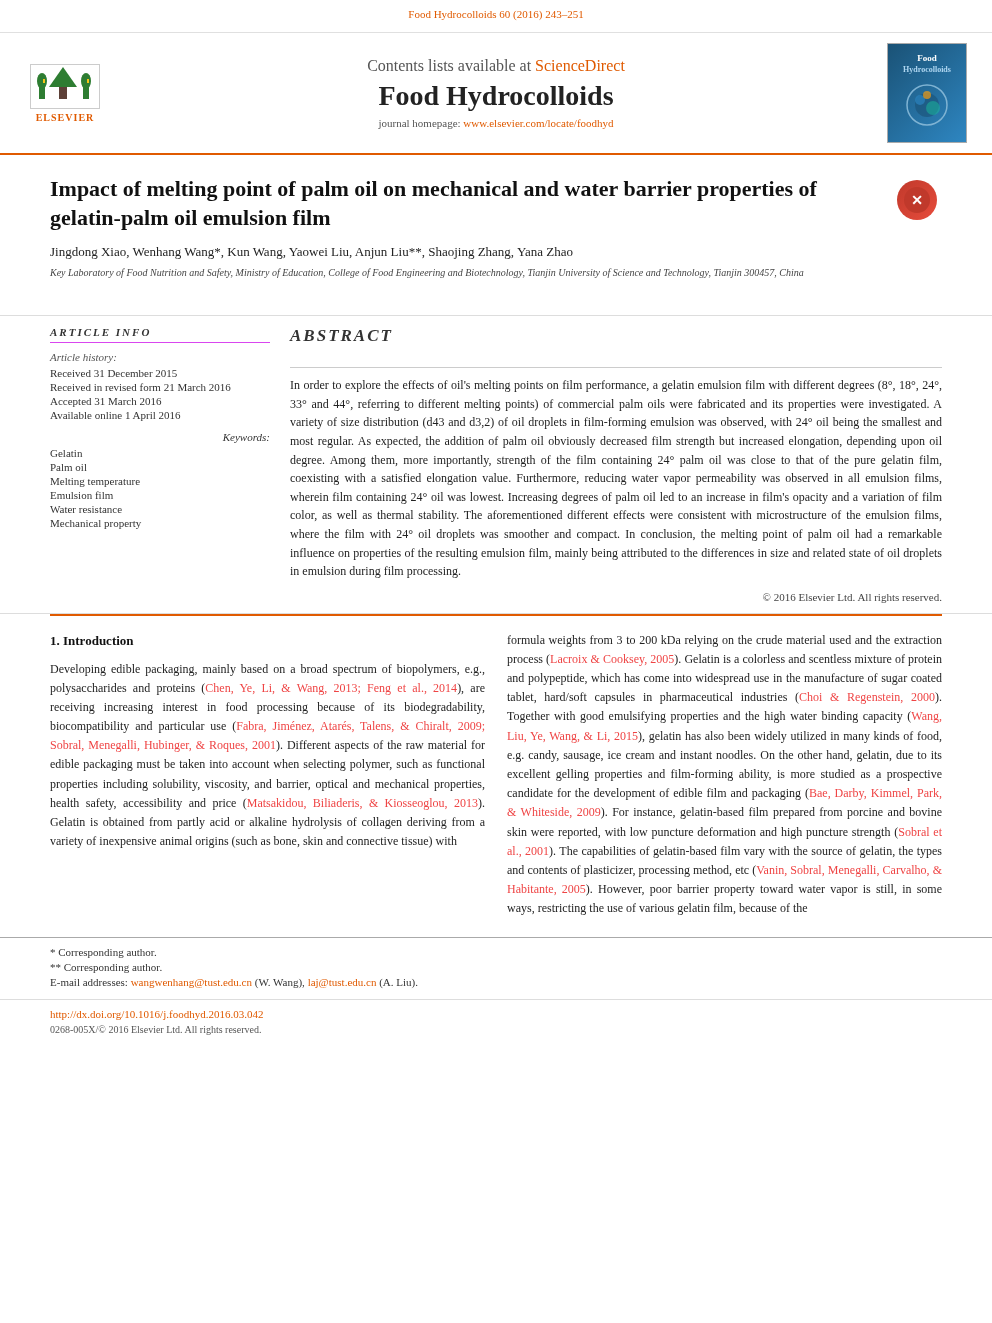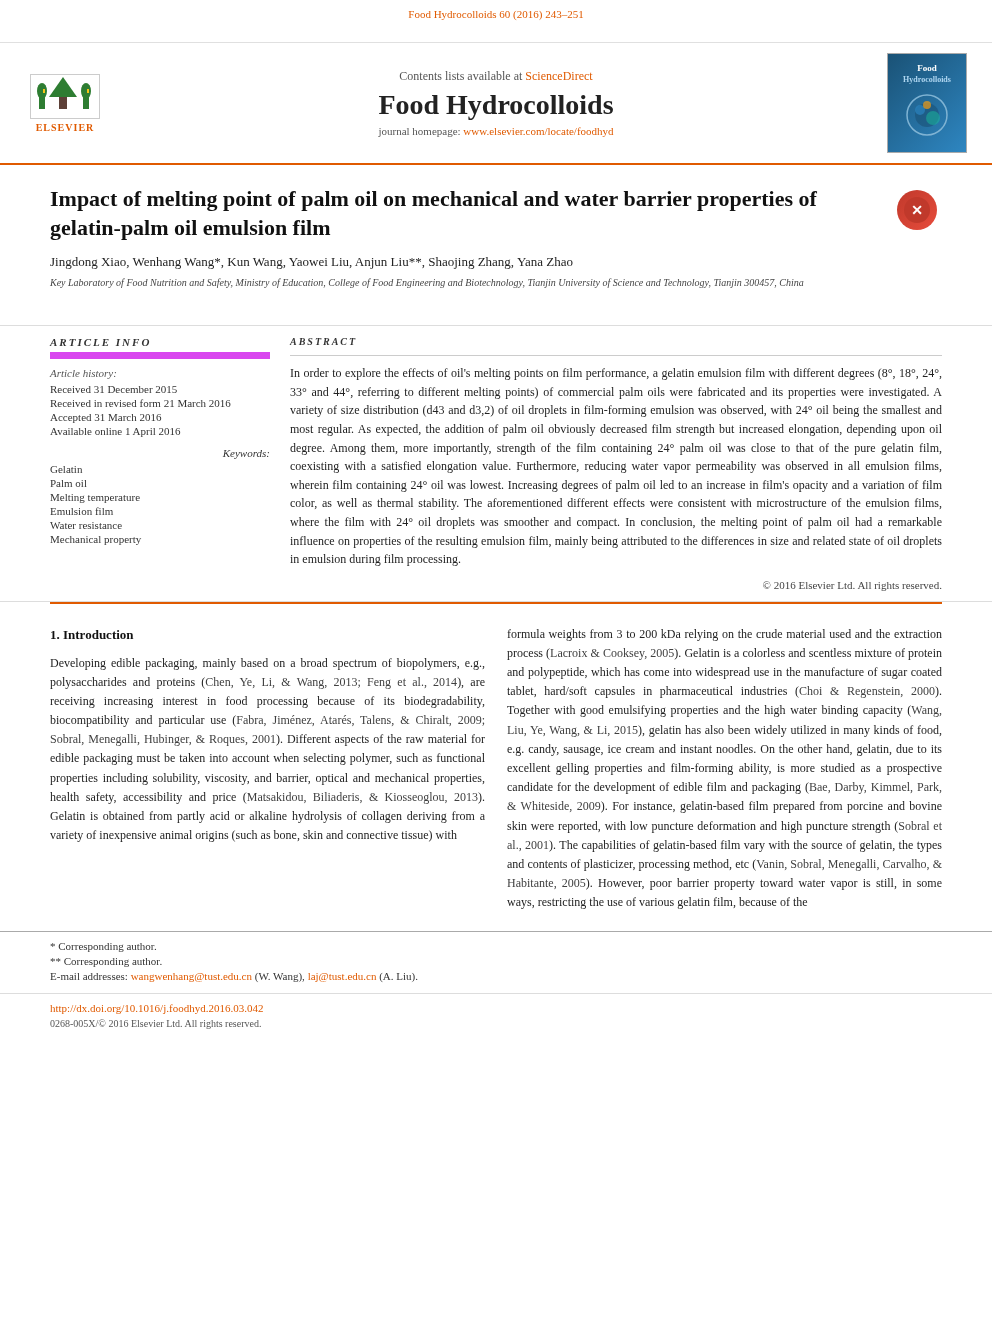--- a/index.html
+++ b/index.html
@@ -8,21 +8,21 @@
       background: #fff;
       width: 992px;
       min-height: 1323px;
       font-size: 13px;
       color: #000;
     }
 
     
     .top-bar {
       text-align: center;
-      padding: 6px 0 20px;
+      padding: 6px 0 10px;
       border-bottom: 1px solid #e0e0e0;
     }
     .top-bar a {
       color: #e05a00;
       font-size: 11px;
       text-decoration: none;
     }
 
     
     .journal-header {
@@ -56,21 +56,21 @@
       font-weight: bold;
       letter-spacing: 1px;
       margin-top: 3px;
     }
 
     .journal-title-area {
       flex: 1;
       text-align: center;
     }
     .sciencedirect-line {
-      font-size: 12px;
+      font-size: 16px;
       color: #555;
       margin-bottom: 4px;
     }
     .sciencedirect-line a {
       color: #e05a00;
       text-decoration: none;
     }
     .journal-main-title {
       font-family: "Times New Roman", serif;
       font-size: 28px;
@@ -174,21 +174,21 @@
     .article-info {
       width: 220px;
       flex-shrink: 0;
     }
     .article-info h3 {
       font-size: 11px;
       letter-spacing: 2px;
       text-transform: uppercase;
       font-style: italic;
       color: #333;
-      border-bottom: 7px solid #d946ef;
+      border-bottom: 1px solid #d946ef;
       padding-bottom: 4px;
       margin-bottom: 8px;
     }
     .info-section-label {
       font-size: 11px;
       font-style: italic;
       color: #555;
       margin-bottom: 4px;
       margin-top: 6px;
     }
@@ -208,27 +208,27 @@
     .keyword-item {
       font-size: 11px;
       color: #333;
       margin-bottom: 2px;
     }
 
     .abstract-col {
       flex: 1;
     }
     .abstract-col h3 {
-      font-size: 10px;
+      font-size: 17px;
       letter-spacing: 2px;
       text-transform: uppercase;
       font-style: italic;
       color: #333;
       border-bottom: 1px solid #ccc;
-      padding-bottom: 8px;
+      padding-bottom: 21px;
       margin-bottom: 8px;
     }
     .abstract-text {
       font-size: 12px;
       line-height: 1.55;
       color: #222;
       text-align: justify;
     }
     .copyright-line {
       font-size: 11px;
@@ -240,21 +240,21 @@
     
     .divider {
       height: 2px;
       background: #e05a00;
       margin: 0 50px;
     }
 
     
     .body-section {
       display: flex;
-      padding: 21px 50px 10px;
+      padding: 15px 50px 10px;
       gap: 22px;
     }
     .body-left, .body-right {
       flex: 1;
       font-size: 12px;
       line-height: 1.6;
       color: #222;
       text-align: justify;
     }
     .section-heading {
@@ -262,21 +262,21 @@
       font-weight: bold;
       color: #111;
       margin-bottom: 8px;
     }
     .body-para {
       margin-bottom: 8px;
       font-size: 12px;
       line-height: 1.6;
     }
     .body-para a, .citation {
-      color: #404040;
+      color: #ef4444;
       text-decoration: none;
     }
 
     
     .footnote-section {
       padding: 8px 50px;
       border-top: 1px solid #aaa;
       font-size: 11px;
       color: #333;
     }

